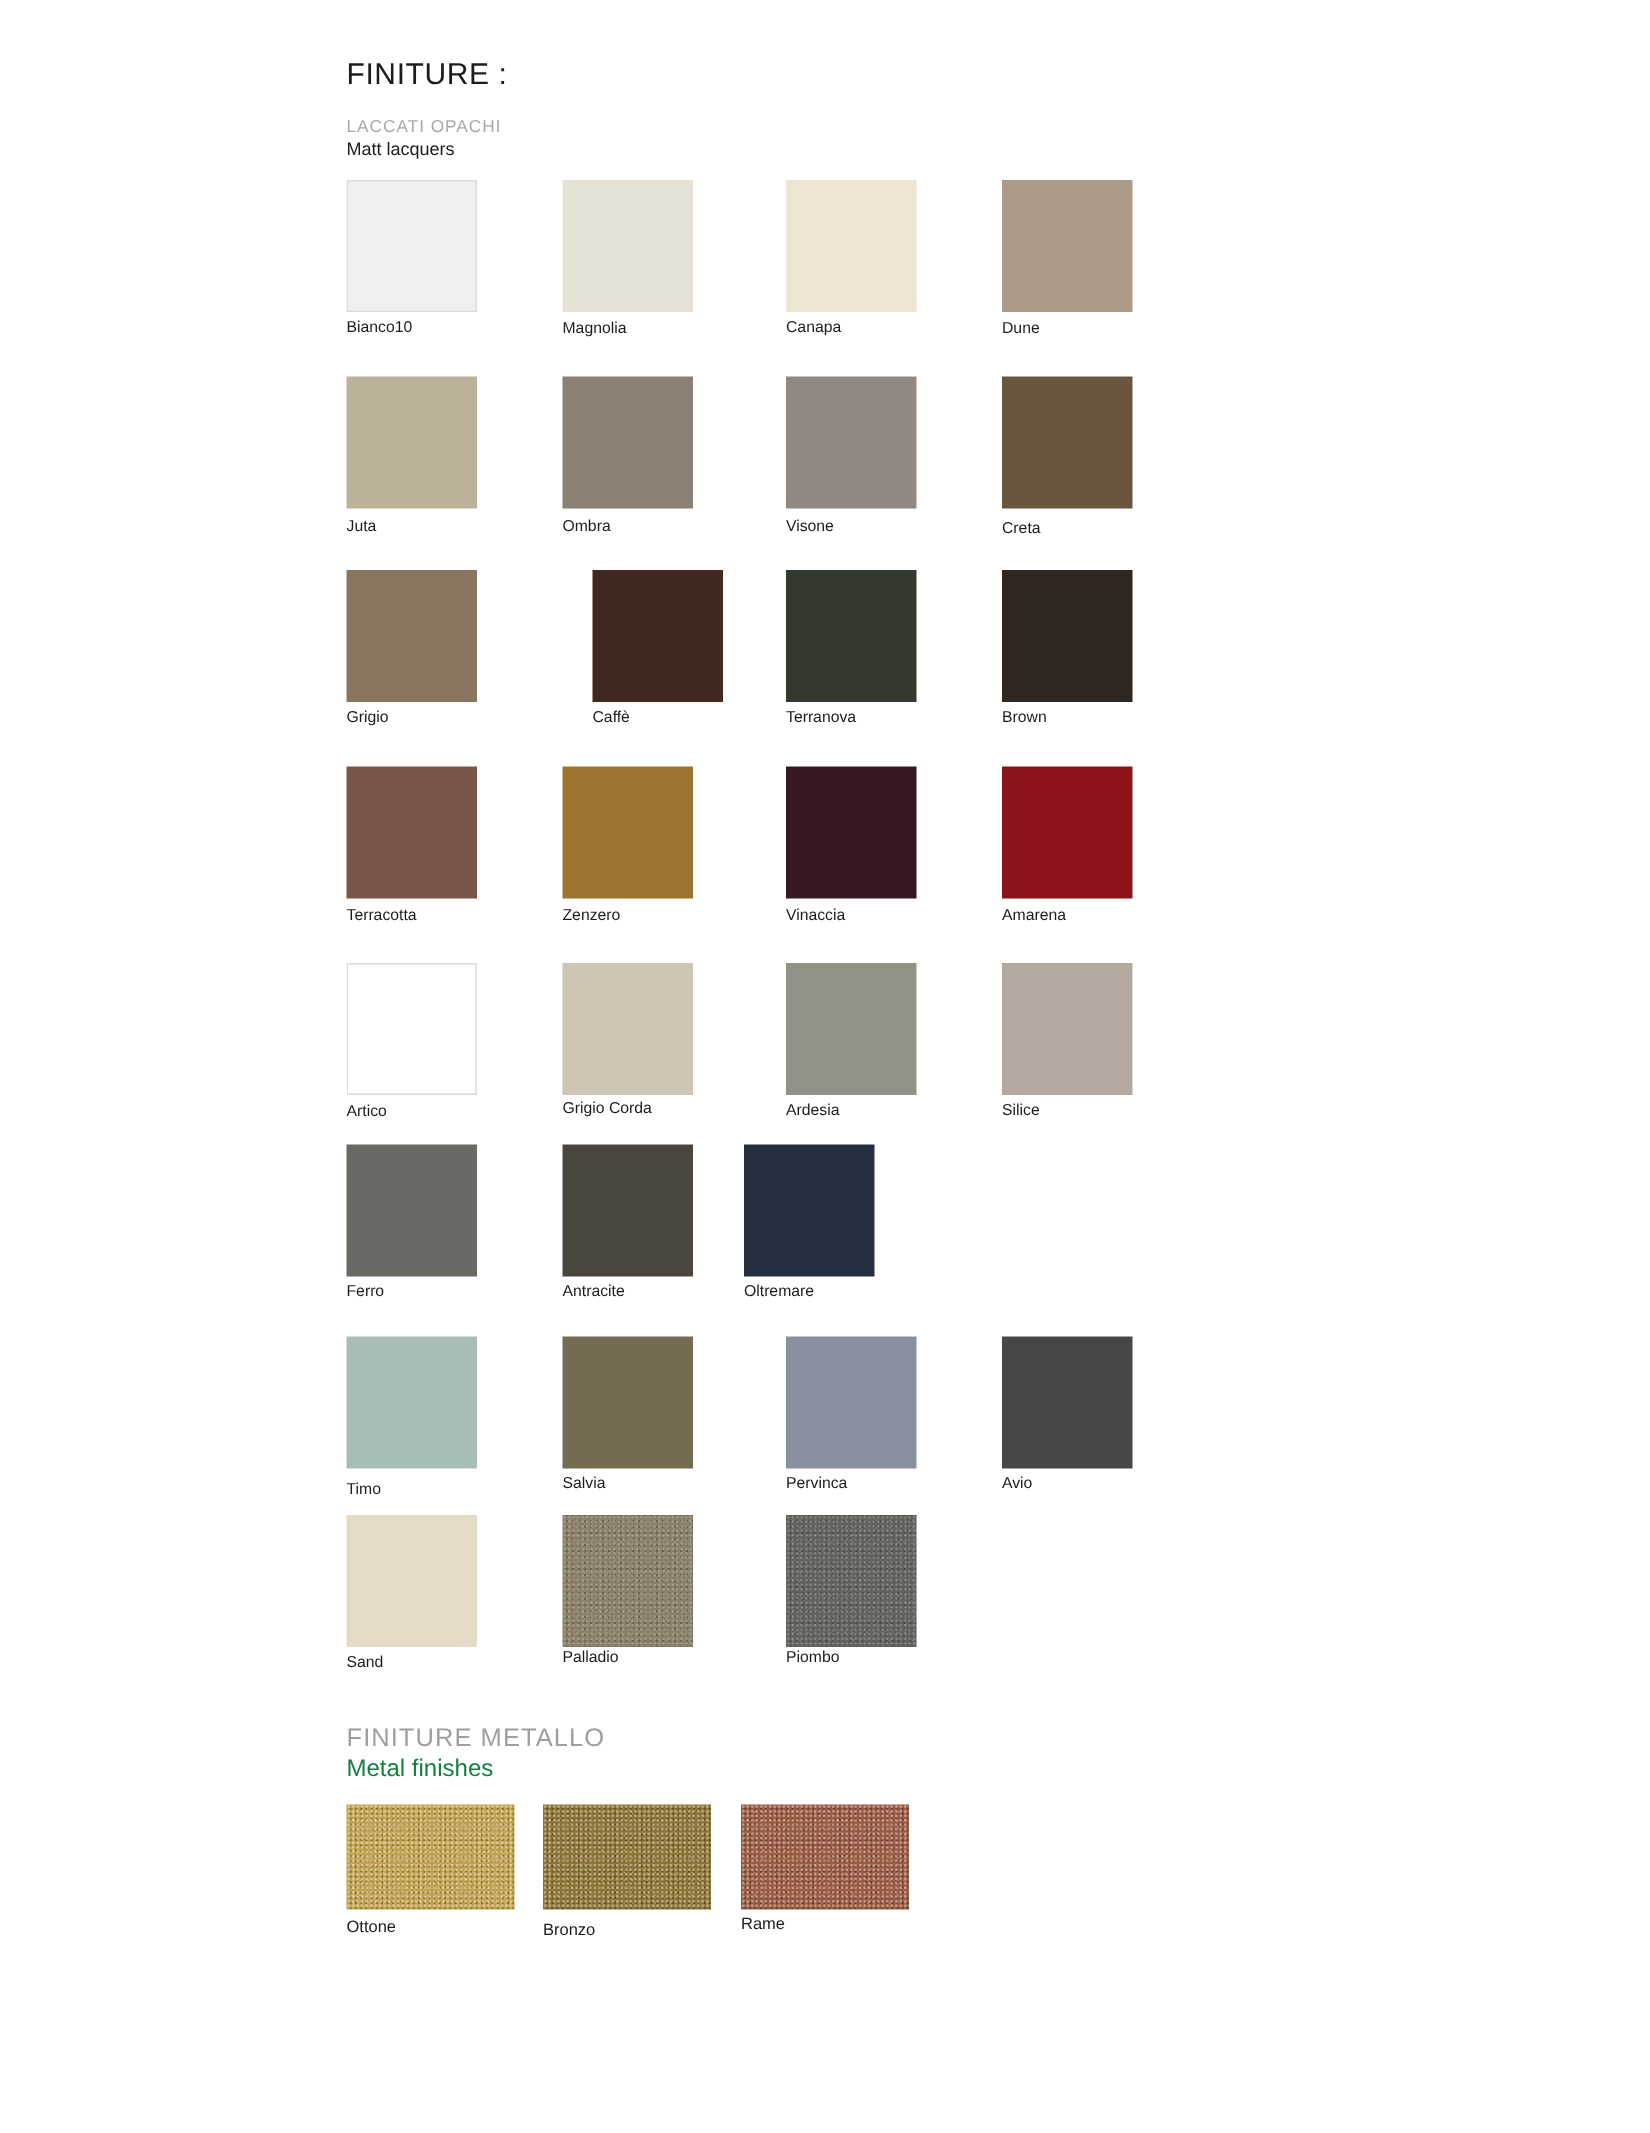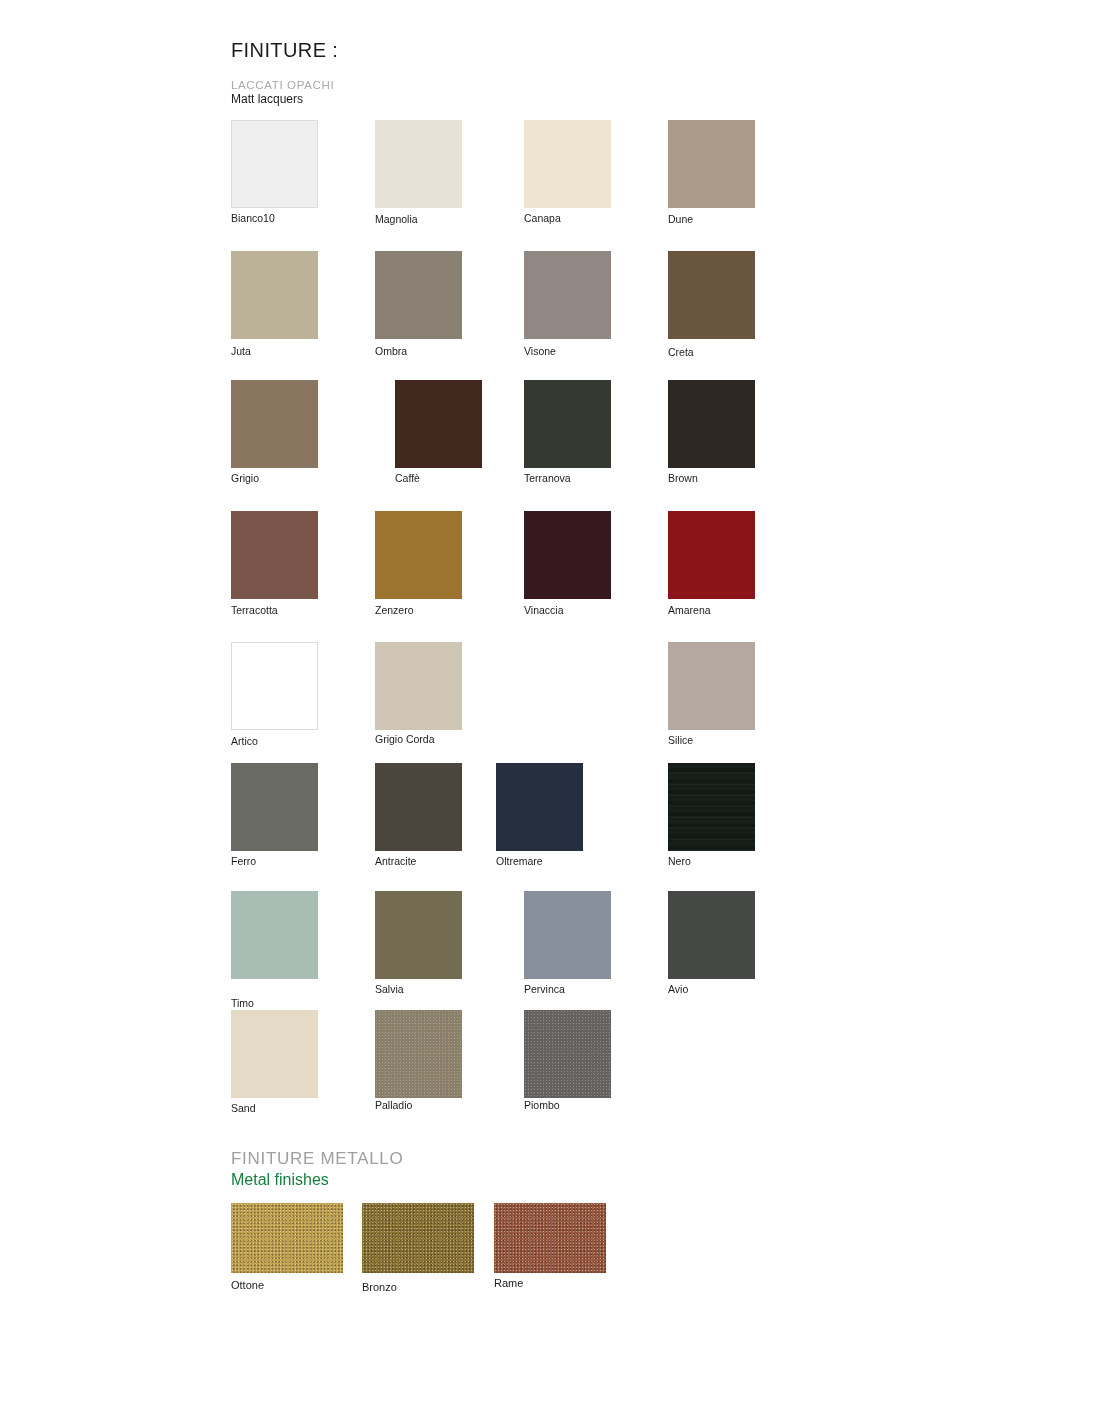--- a/index.html
+++ b/index.html
@@ -223,43 +223,43 @@
       <div class="chip-label" style="margin-top: 5px;">Amarena</div>
     </div>
     <div class="cell" style="left: 231px; top: 642px;">
       <div class="chip bordered" title="Artico" style="background: rgb(255, 255, 255);"></div>
       <div class="chip-label" style="margin-top: 5px;">Artico</div>
     </div>
     <div class="cell" style="left: 375px; top: 642px;">
       <div class="chip" title="Grigio Corda" style="background: rgb(206, 197, 181);"></div>
       <div class="chip-label" style="margin-top: 3px;">Grigio Corda</div>
     </div>
+    <div class="cell" style="left: 524px; top: 642px;">
+      <div class="chip" title="Ardesia" style="background: rgb(146, 147, 135);"></div>
+      <div class="chip-label" style="margin-top: 4px;">Ardesia</div>
+    </div>
     <div class="cell" style="left: 668px; top: 642px;">
       <div class="chip" title="Silice" style="background: rgb(181, 168, 158);"></div>
       <div class="chip-label" style="margin-top: 4px;">Silice</div>
     </div>
     <div class="cell" style="left: 231px; top: 763px;">
       <div class="chip" title="Ferro" style="background: rgb(106, 106, 100);"></div>
       <div class="chip-label" style="margin-top: 4px;">Ferro</div>
     </div>
     <div class="cell" style="left: 375px; top: 763px;">
       <div class="chip" title="Antracite" style="background: rgb(75, 70, 61);"></div>
       <div class="chip-label" style="margin-top: 4px;">Antracite</div>
     </div>
     <div class="cell" style="left: 496px; top: 763px;">
       <div class="chip" title="Oltremare" style="background: rgb(38, 47, 63);"></div>
       <div class="chip-label" style="margin-top: 4px;">Oltremare</div>
     </div>
-    <div class="cell" style="left: 668px; top: 763px;">
-      <div class="chip streak" title="Nero" style="background: rgb(18, 26, 21);"></div>
-      <div class="chip-label" style="margin-top: 4px;">Nero</div>
-    </div>
     <div class="cell" style="left: 231px; top: 891px;">
       <div class="chip" title="Timo" style="background: rgb(168, 189, 180);"></div>
-      <div class="chip-label" style="margin-top: 18px;">Timo</div>
+      <div class="chip-label" style="margin-top: 8px;">Timo</div>
     </div>
     <div class="cell" style="left: 375px; top: 891px;">
       <div class="chip" title="Salvia" style="background: rgb(115, 107, 82);"></div>
       <div class="chip-label" style="margin-top: 4px;">Salvia</div>
     </div>
     <div class="cell" style="left: 524px; top: 891px;">
       <div class="chip" title="Pervinca" style="background: rgb(135, 144, 156);"></div>
       <div class="chip-label" style="margin-top: 4px;">Pervinca</div>
     </div>
     <div class="cell" style="left: 668px; top: 891px;">

